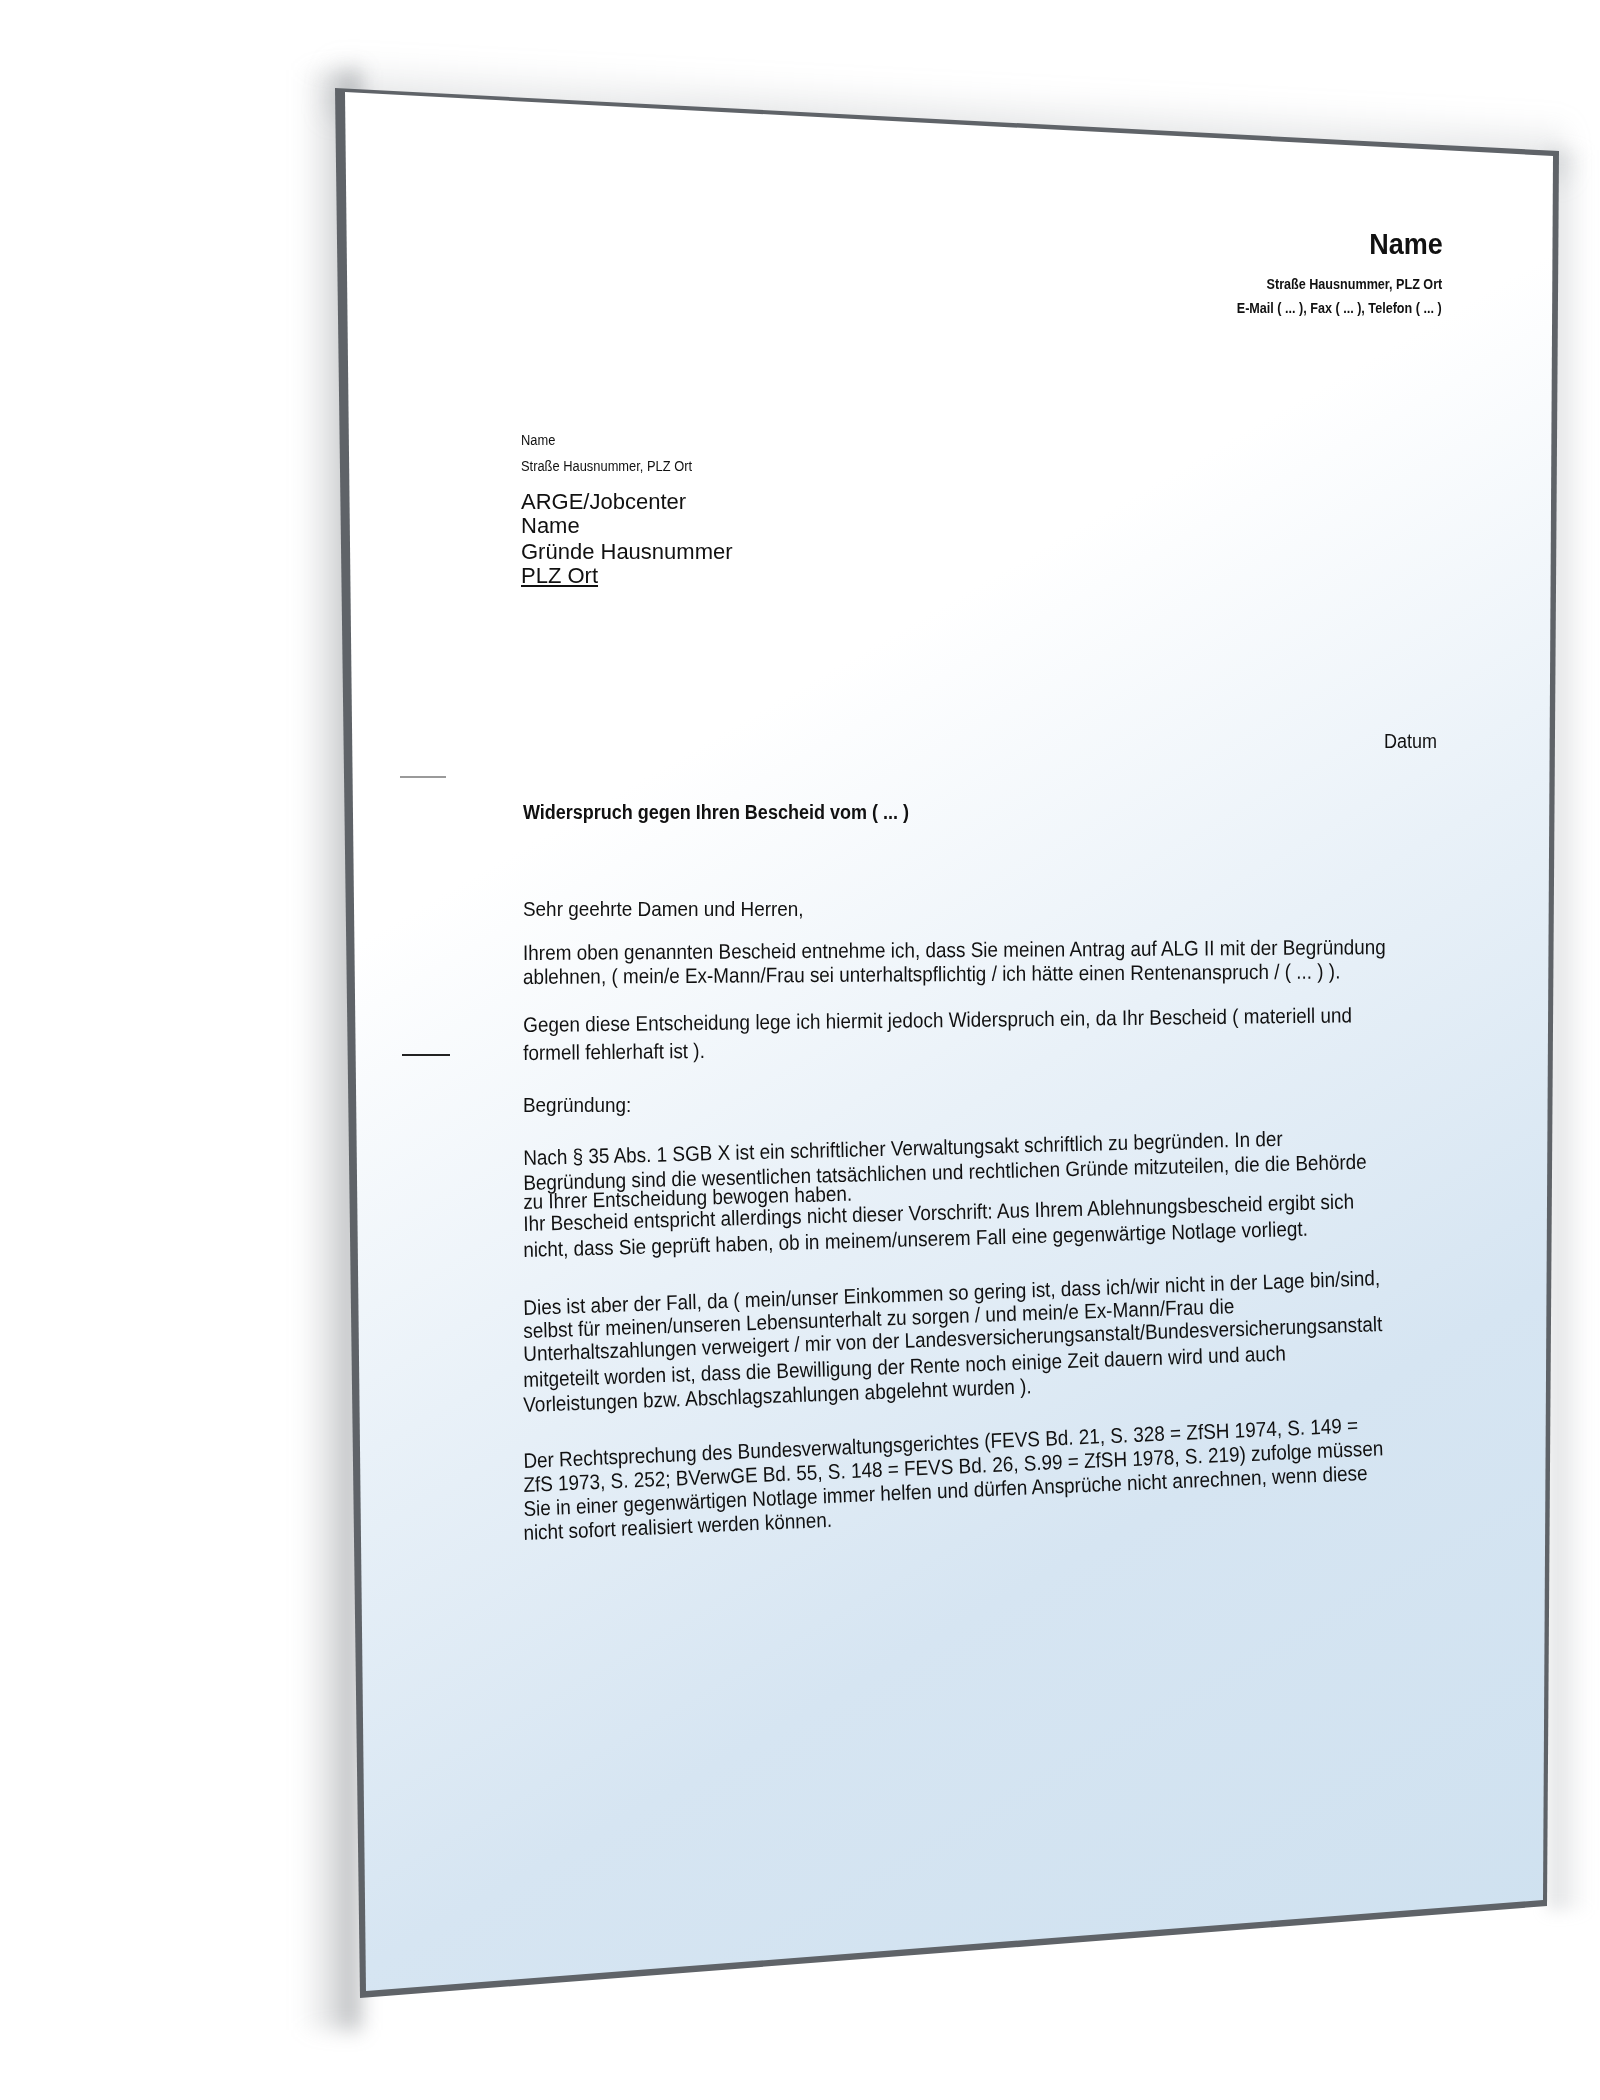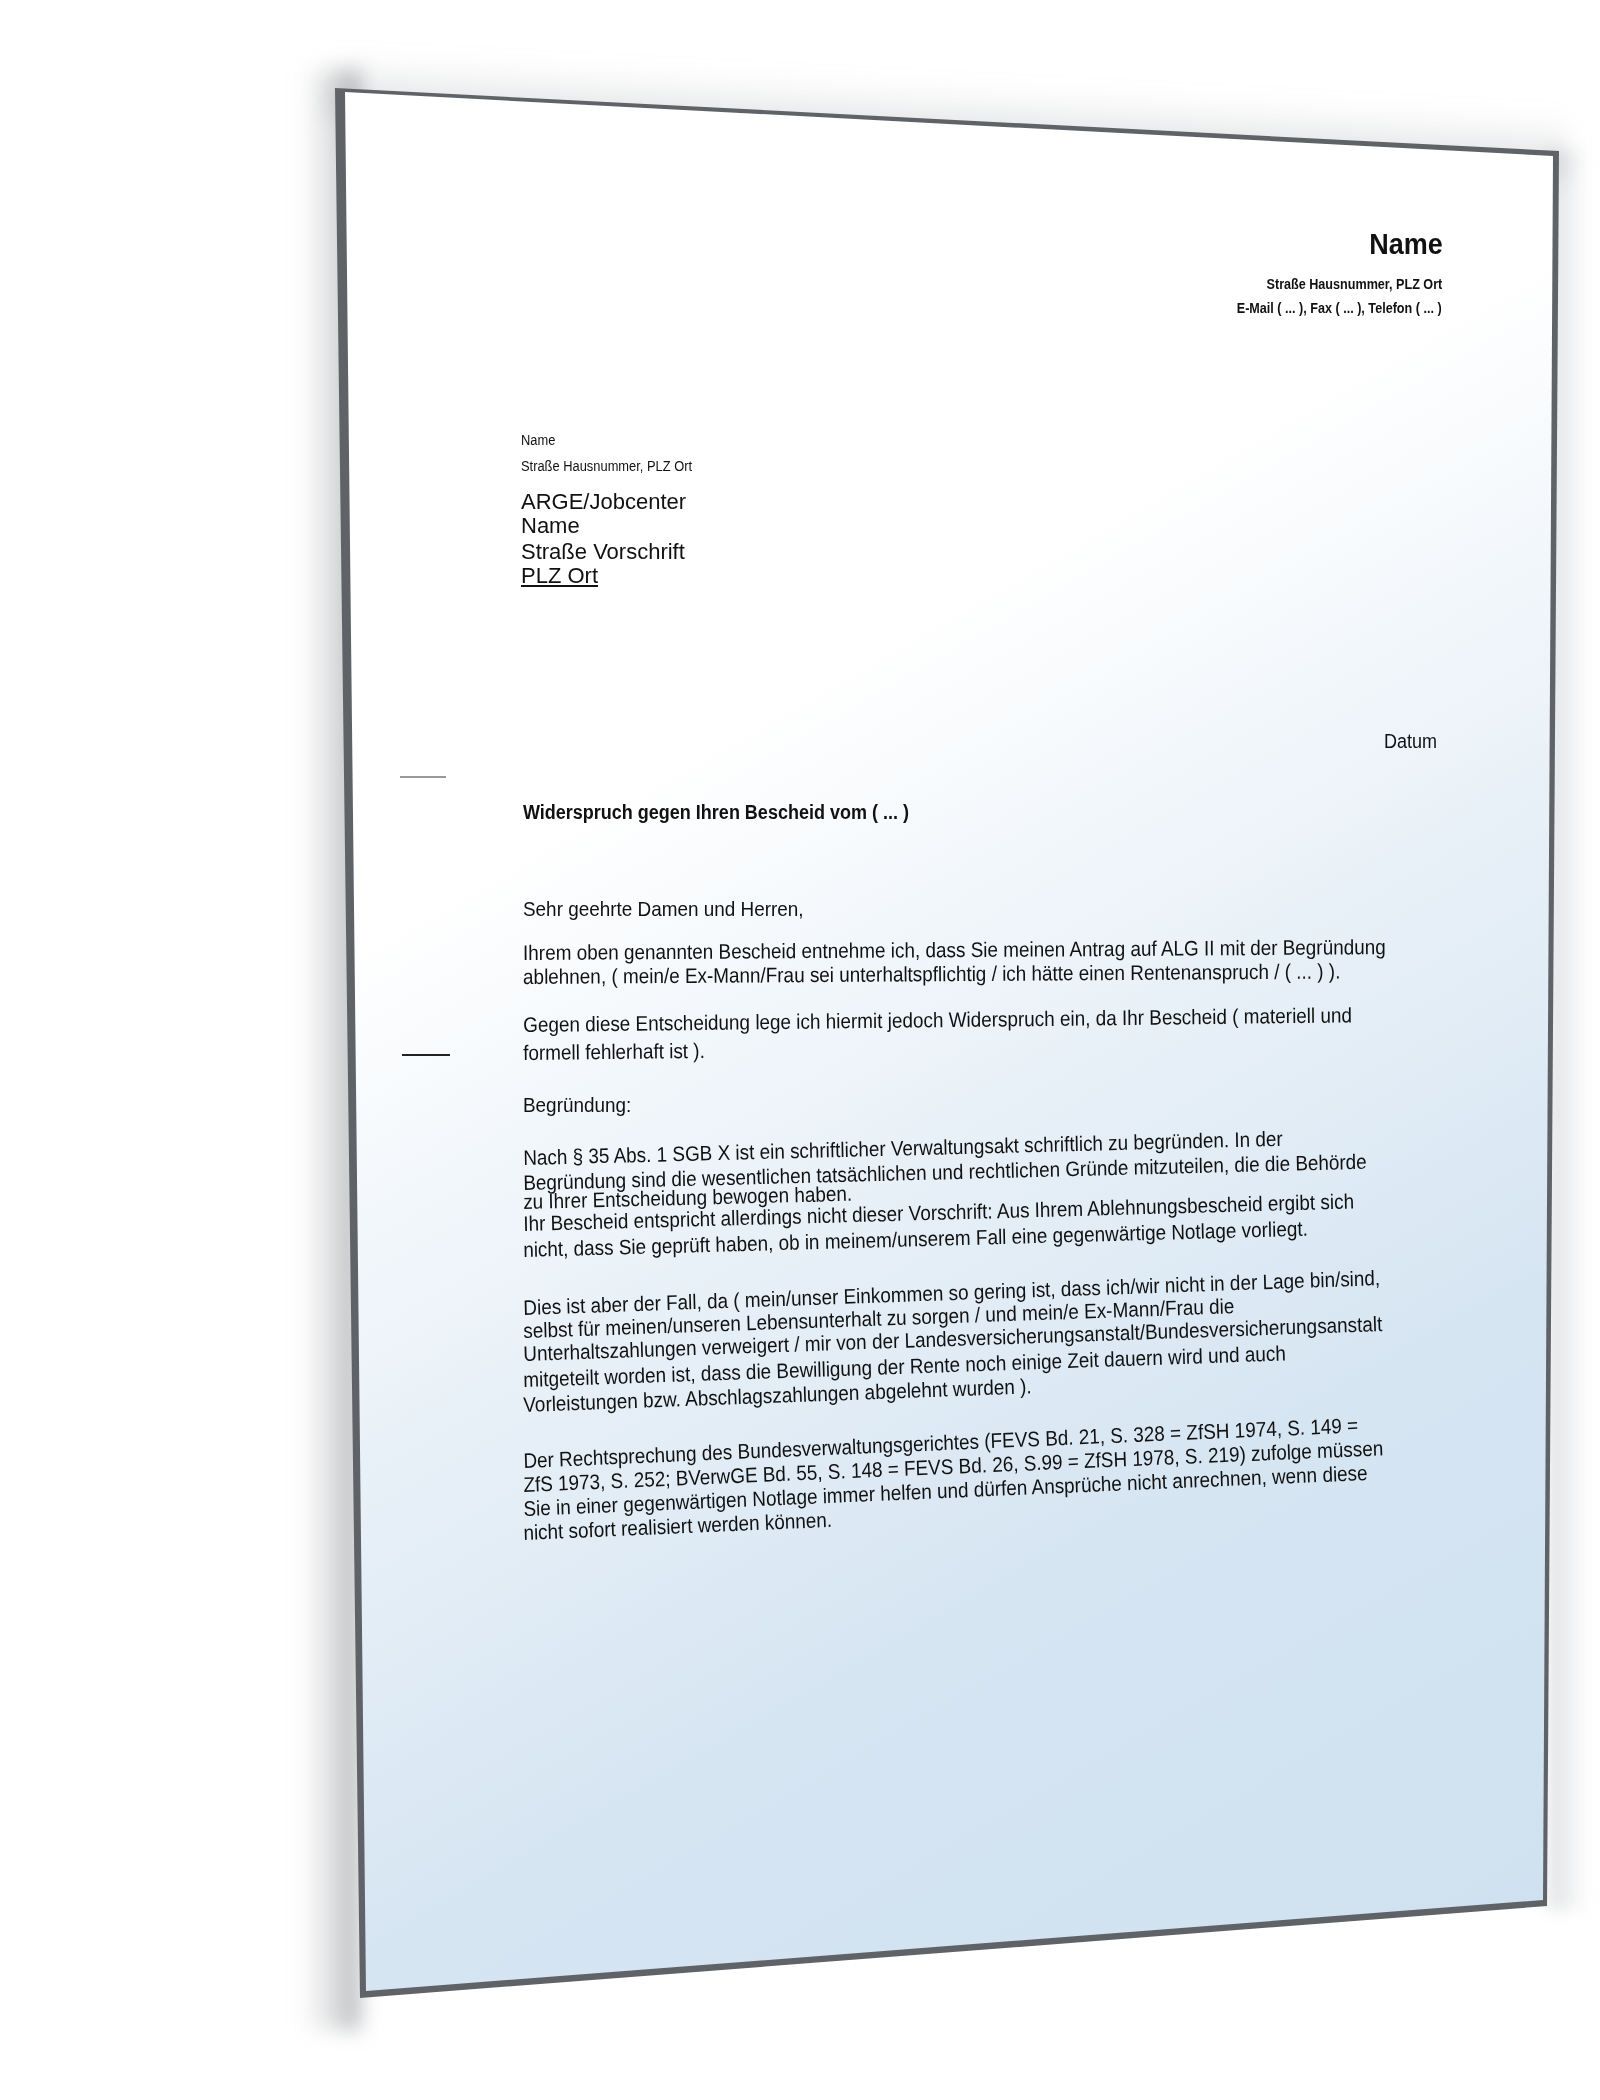--- a/index.html
+++ b/index.html
@@ -62,21 +62,21 @@
 
 <div class="txt sender-name">Name</div>
 <div class="txt sender-line" style="top:276px;">Straße Hausnummer, PLZ Ort</div>
 <div class="txt sender-line" style="top:300px;">E-Mail ( ... ), Fax ( ... ), Telefon ( ... )</div>
 
 <div class="txt small-sender" style="top:432px;">Name</div>
 <div class="txt small-sender" style="top:458px;">Straße Hausnummer, PLZ Ort</div>
 
 <div class="txt recipient" style="top:490px;">ARGE/Jobcenter</div>
 <div class="txt recipient" style="top:514px;">Name</div>
-<div class="txt recipient" style="top:540px;">Straße Vorschrift</div>
+<div class="txt recipient" style="top:540px;">Gründe Hausnummer</div>
 <div class="txt recipient" style="top:564px;text-decoration:underline;">PLZ Ort</div>
 
 <div class="fold" style="left:400px; top:776px; width:46px; background:#9a9a9a;"></div>
 <div class="fold" style="left:402px; top:1054px; width:48px; background:#222;"></div>
 
 <div class="txt date">Datum</div>
 
 <div class="txt subject">Widerspruch gegen Ihren Bescheid vom ( ... )</div>
 
 <div class="txt body-line" style="top:897px;">Sehr geehrte Damen und Herren,</div>

